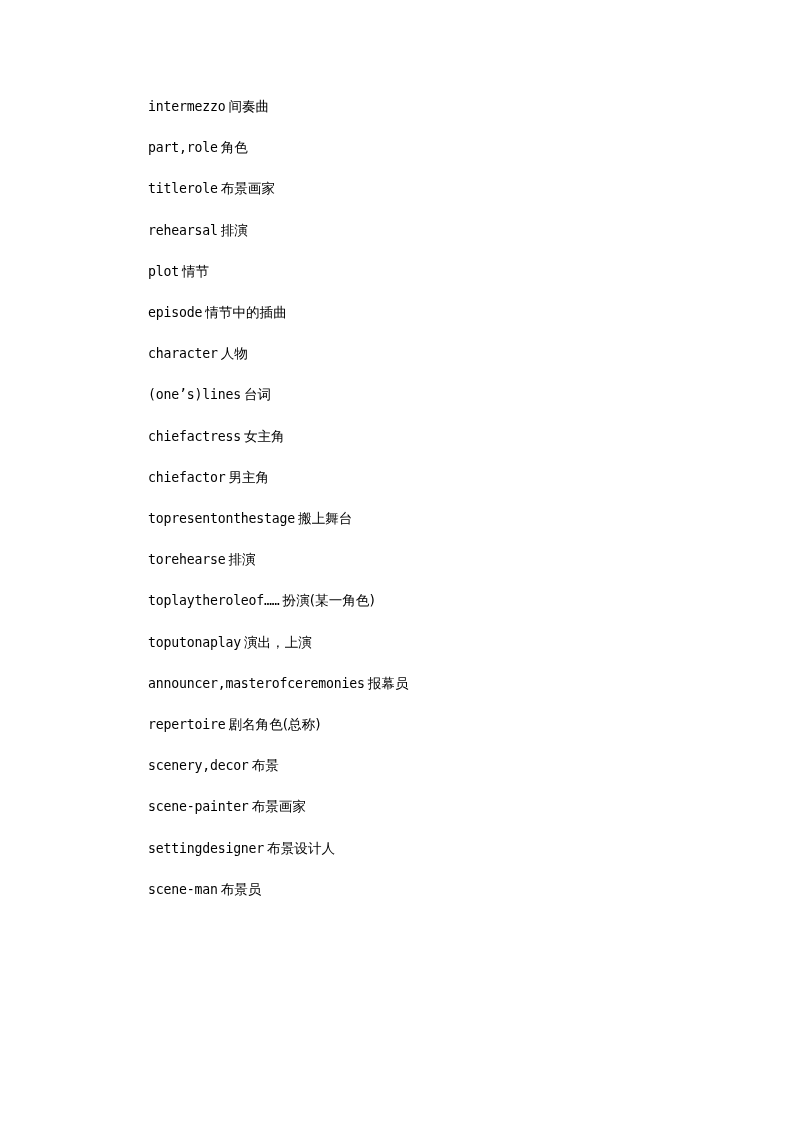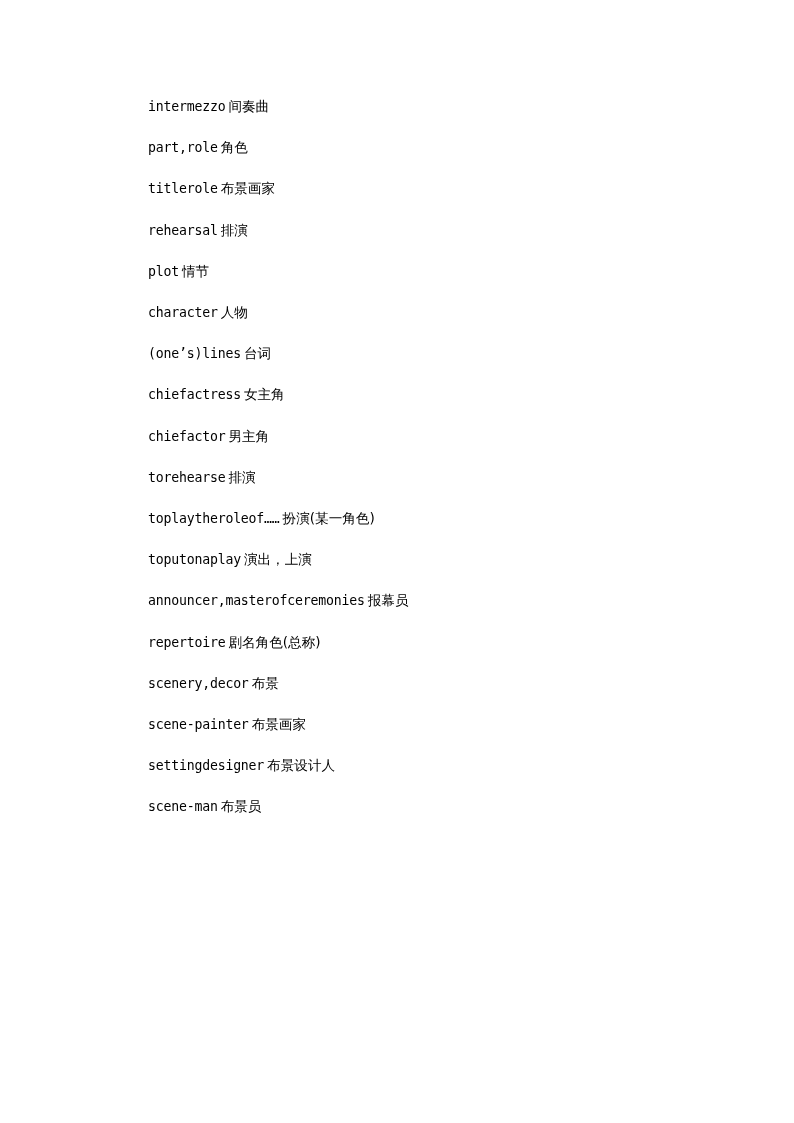--- a/index.html
+++ b/index.html
@@ -46,24 +46,26 @@
 </head>
 <body>
 
 <div class="page">
   <ul class="glossary-list">
     <li class="glossary-entry"><span class="term">intermezzo</span><span class="gloss">间奏曲</span></li>
     <li class="glossary-entry"><span class="term">part,role</span><span class="gloss">角色</span></li>
     <li class="glossary-entry"><span class="term">titlerole</span><span class="gloss">布景画家</span></li>
     <li class="glossary-entry"><span class="term">rehearsal</span><span class="gloss">排演</span></li>
     <li class="glossary-entry"><span class="term">plot</span><span class="gloss">情节</span></li>
+    <li class="glossary-entry"><span class="term">episode</span><span class="gloss">情节中的插曲</span></li>
     <li class="glossary-entry"><span class="term">character</span><span class="gloss">人物</span></li>
     <li class="glossary-entry"><span class="term">(one’s)lines</span><span class="gloss">台词</span></li>
     <li class="glossary-entry"><span class="term">chiefactress</span><span class="gloss">女主角</span></li>
     <li class="glossary-entry"><span class="term">chiefactor</span><span class="gloss">男主角</span></li>
+    <li class="glossary-entry"><span class="term">topresentonthestage</span><span class="gloss">搬上舞台</span></li>
     <li class="glossary-entry"><span class="term">torehearse</span><span class="gloss">排演</span></li>
     <li class="glossary-entry"><span class="term">toplaytheroleof……</span><span class="gloss">扮演(某一角色)</span></li>
     <li class="glossary-entry"><span class="term">toputonaplay</span><span class="gloss">演出，上演</span></li>
     <li class="glossary-entry"><span class="term">announcer,masterofceremonies</span><span class="gloss">报幕员</span></li>
     <li class="glossary-entry"><span class="term">repertoire</span><span class="gloss">剧名角色(总称)</span></li>
     <li class="glossary-entry"><span class="term">scenery,decor</span><span class="gloss">布景</span></li>
     <li class="glossary-entry"><span class="term">scene-painter</span><span class="gloss">布景画家</span></li>
     <li class="glossary-entry"><span class="term">settingdesigner</span><span class="gloss">布景设计人</span></li>
     <li class="glossary-entry"><span class="term">scene-man</span><span class="gloss">布景员</span></li>
   </ul>

